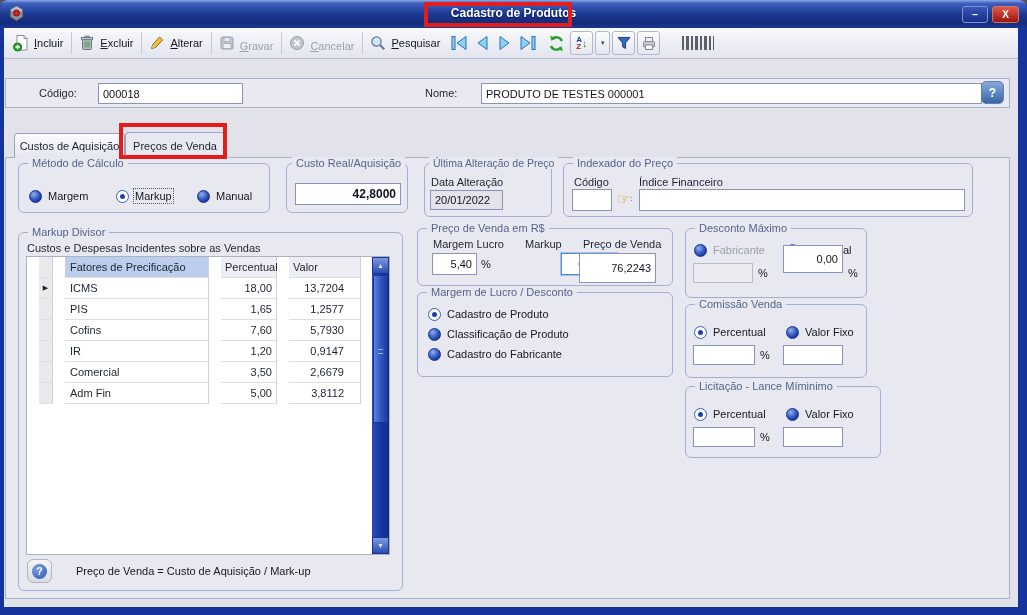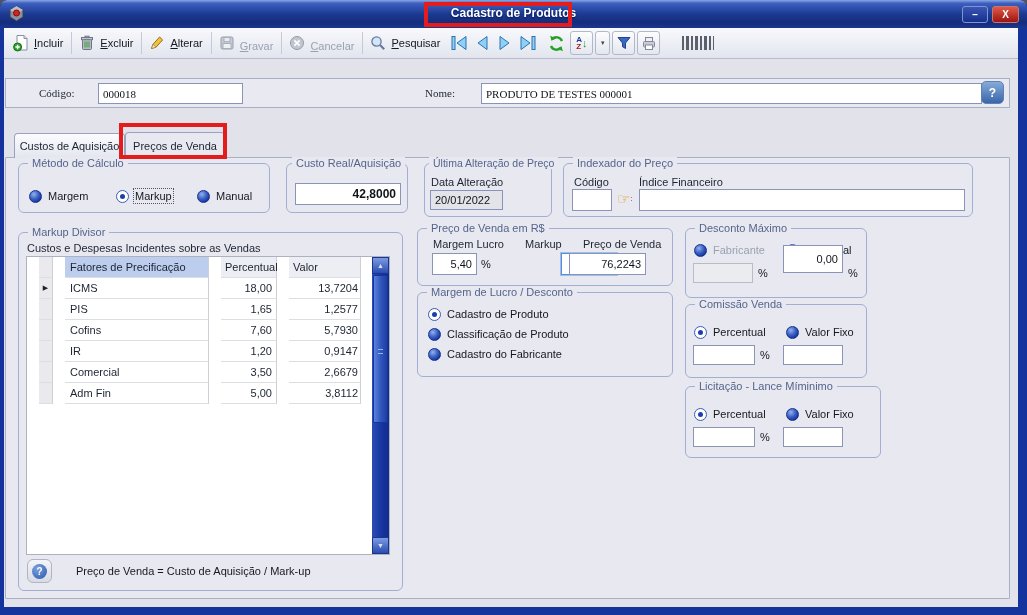--- a/index.html
+++ b/index.html
@@ -38,21 +38,21 @@
   .barcode{ width:32px; height:14px; margin-left:22px;
     background:repeating-linear-gradient(90deg,#5c606c 0 2px,transparent 2px 4px,#5c606c 4px 7px,transparent 7px 9px); }
   
   .tabs{ position:absolute; left:5px; top:59px; width:962px; height:19px; display:flex; }
   .tab{ flex:1; border:1px solid #9aa2c2; border-bottom:none; border-radius:4px 4px 0 0;
     background:linear-gradient(#fbfcfe,#e2e5ef); margin-right:-1px; display:flex;
     align-items:center; justify-content:center; font-size:11px; color:#20242e; }
   .tab.active{ margin-top:-3px; background:#ecedf4; z-index:3; font-size:11px; }
   
   .hdr-box{ position:absolute; left:5px; top:78px; width:1005px; height:30px;
-    background:#e9eaf1; border:1px solid #a8b0c6;font-family:Liberation Serif, serif; }
+    background:#e9eaf1; border:1px solid #a8b0c6; }
   .lbl{ position:absolute; font-size:11px; color:#1c2330; white-space:nowrap; }
   .fld{ position:absolute; background:#fff; border:1px solid #8a94b8; display:flex;
     align-items:center; padding:0 4px; font-size:11px; color:#10141c; }
   .fld.num{ justify-content:flex-end; }
   .fld.ro{ background:#e3e4ea; }
   .fld.disab{ background:#ebecf0; border-color:#b8bcc8; }
   .fld.focus{ border-color:#5a8ad8; box-shadow:0 0 0 1px #9cc0ee;margin-left:44px; }
   .help-top{ position:absolute; left:981px; top:3px; width:23px; height:23px; border-radius:5px;
     background:linear-gradient(#86aada,#3a66a8); border:1px solid #5f80b4; color:#fff;
     font-weight:bold; font-size:12px; display:flex; align-items:center; justify-content:center; }
@@ -79,21 +79,21 @@
   .rlbl.dotted{ outline:1px dotted #556; outline-offset:1px; }
   .rlbl.gray{ color:#9aa2b0; }
   
   .tblbox{ position:absolute; left:26px; top:256px; width:364px; height:299px;
     background:#fff; border:1px solid #adb2c0; }
   .trow{ display:flex; height:21px; font-size:11px; }
   .trow > div{ border-right:1px solid #cdd0d8; border-bottom:1px solid #dcdee4; display:flex; align-items:center;margin-left:12px; }
   .c0{ width:14px; background:#e9e9ee; justify-content:center; font-size:7px; color:#222; }
   .c1{ width:144px; padding-left:5px; }
   .c2{ width:56px; justify-content:flex-end; padding-right:4px; }
-  .c3{ width:72px; justify-content:flex-end; padding-right:2px; }
+  .c3{ width:72px; justify-content:flex-end; padding-right:16px; }
   .th .c1{ background:#bccdee; }
   .th .c2,.th .c3{ background:#eceef4; justify-content:flex-start; padding-left:4px; }
   
   .sb{ position:absolute; top:0; right:0; bottom:0; width:17px;
     background:linear-gradient(90deg,#2c4cb4,#16339e 60%,#122c8c); }
   .sb-btn{ position:absolute; left:0; width:17px; height:17px;
     background:linear-gradient(#7c9ae2,#2a4cb0); border:1px solid #1a3490; color:#d8e2fa;
     font-size:7px; display:flex; align-items:center; justify-content:center; }
   .sb-up{ top:0; } .sb-dn{ bottom:0; }
   .sb-thumb{ position:absolute; left:1px; width:15px; top:18px; height:148px; border-radius:1px;
@@ -348,21 +348,21 @@
   <div class="formula">Preço de Venda = Custo de Aquisição / Mark-up</div>
 
   <div class="grp" style="left:417px;top:228px;width:256px;height:58px">
     <span class="gt">Preço de Venda em R$</span>
     <span class="lbl" style="left:15px;top:9px">Margem Lucro</span>
     <span class="lbl" style="left:107px;top:9px">Markup</span>
     <span class="lbl" style="left:165px;top:9px">Preço de Venda</span>
     <div class="fld num" style="left:14px;top:24px;width:45px;height:22px">5,40</div>
     <span class="pct" style="left:63px;top:29px">%</span>
     <div class="fld num focus" style="left:99px;top:24px;width:56px;height:22px">0,5615</div>
-    <div class="fld num" style="left:151px;top:24px;width:77px;height:22px">76,2243</div>
+    <div class="fld num" style="left:161px;top:24px;width:77px;height:30px">76,2243</div>
   </div>
 
   <div class="grp" style="left:417px;top:292px;width:256px;height:85px">
     <span class="gt">Margem de Lucro / Desconto</span>
     <div class="rrow" style="left:10px;top:13px">
       <span class="rad sel"></span>
       <span class="rlbl">Cadastro de Produto</span>
     </div>
     <div class="rrow" style="left:10px;top:33px">
       <span class="rad"></span>

